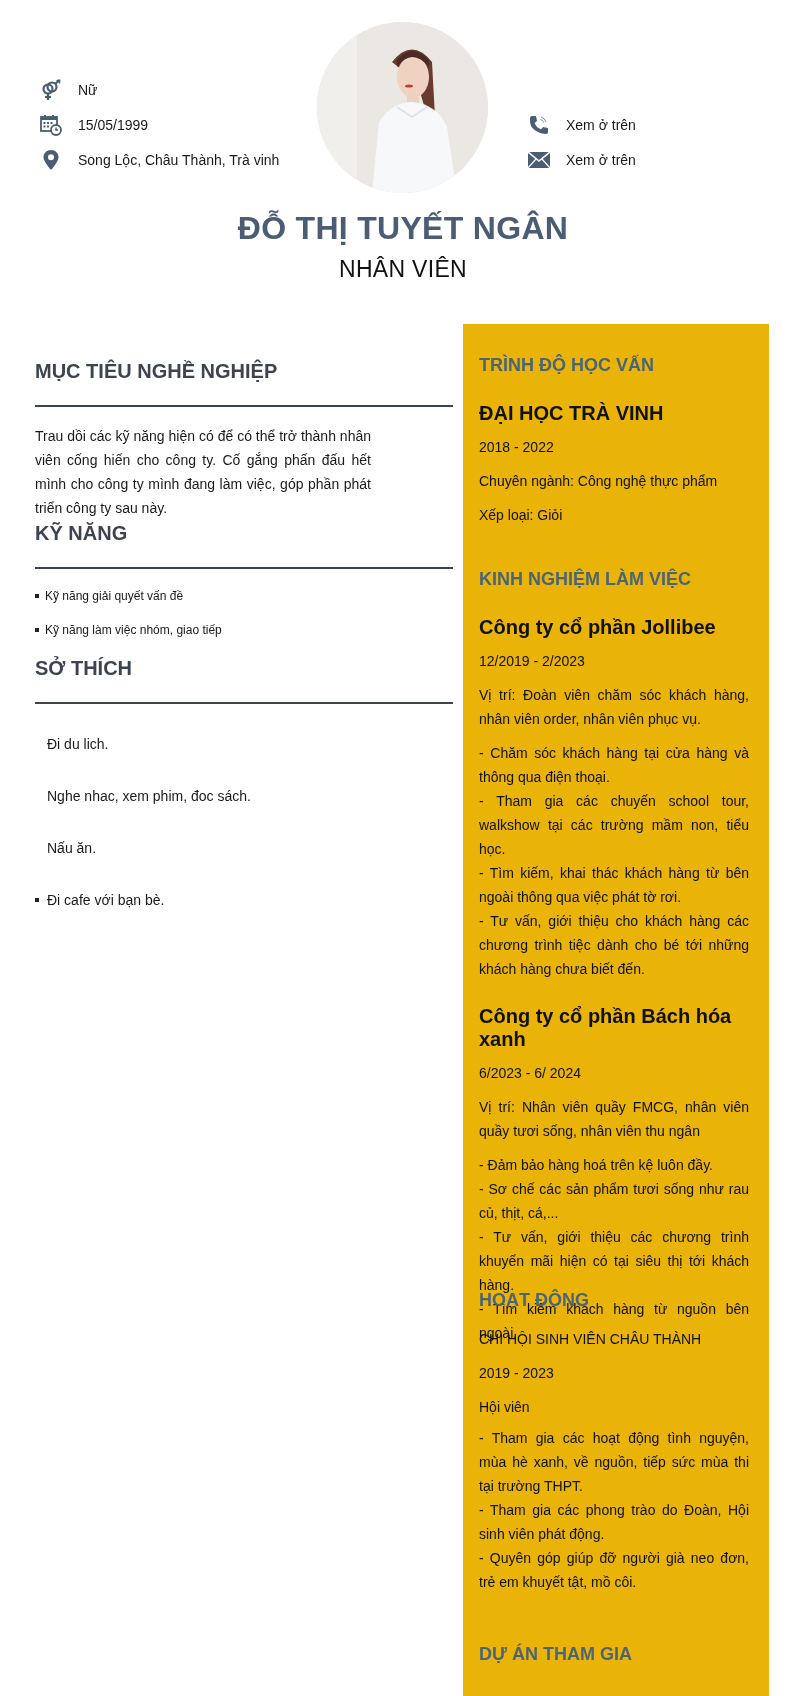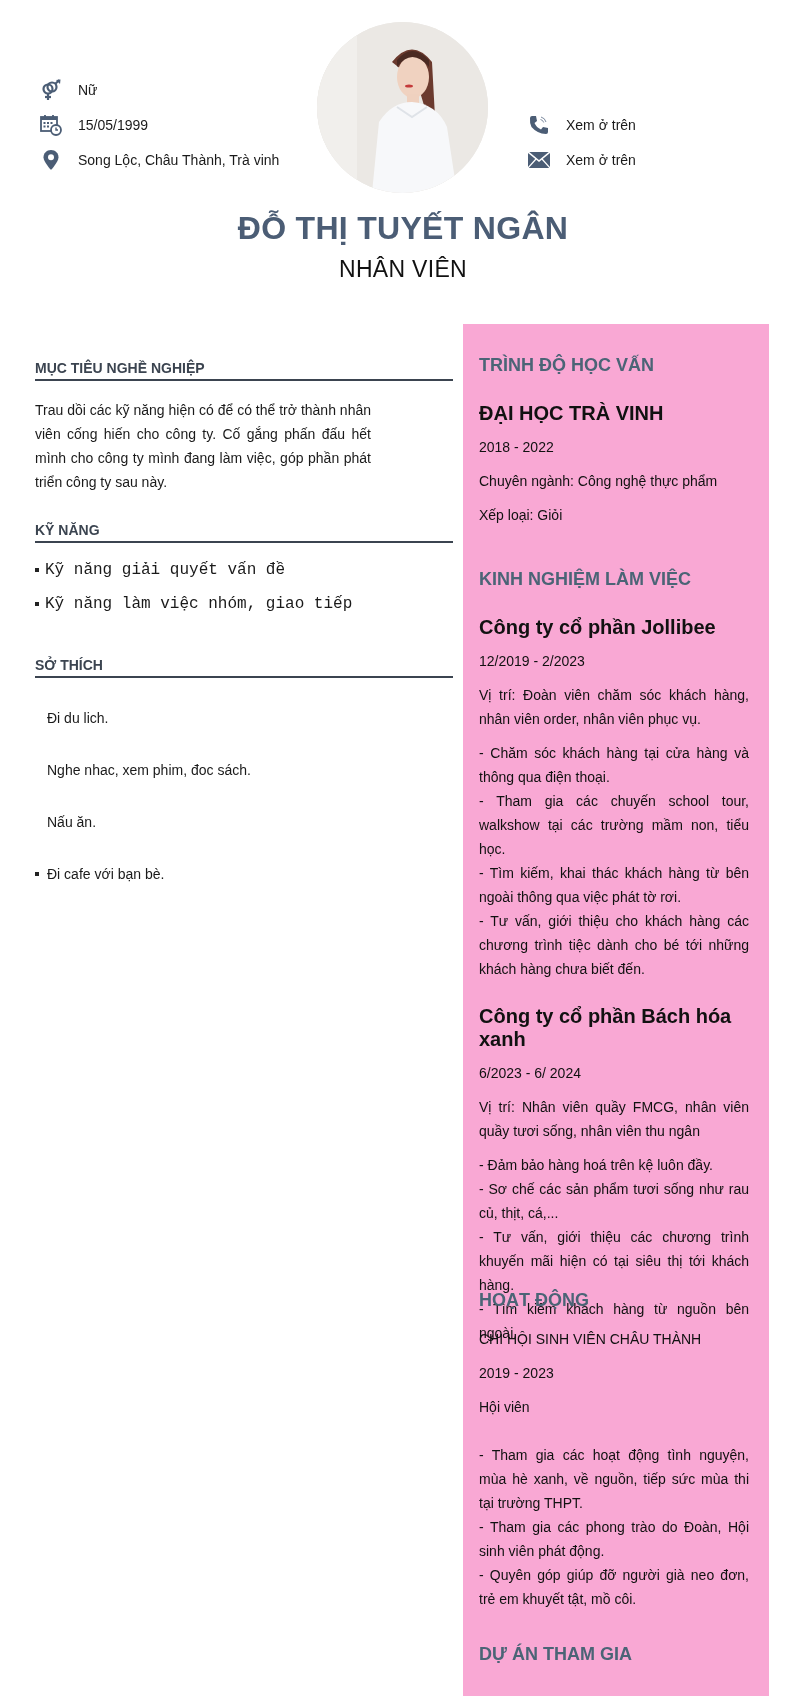--- a/index.html
+++ b/index.html
@@ -17,30 +17,30 @@
   .name {
     position: absolute; left: 0; width: 806px; top: 210px; text-align: center;
     font-size: 32px; font-weight: bold; color: #4b5d75; letter-spacing: 0.3px;
   }
   .role {
     position: absolute; left: 0; width: 806px; top: 256px; text-align: center;
     font-size: 23px; color: #111; letter-spacing: 0.3px;
   }
   .left-col { position: absolute; left: 35px; width: 418px; }
   .sec-title {
-    font-size: 14px; font-weight: bold; color: #3b4450; padding-bottom: 3px;
+    font-size: 20px; font-weight: bold; color: #3b4450; padding-bottom: 22px;
     border-bottom: 2px solid #3b4450;
   }
   .para { font-size: 14px; line-height: 24px; color: #1a1a1a; text-align: justify; }
-  .skill { font-size: 16px; color: #1a1a1a; display: flex; align-items: center; height: 24px; font-family: Liberation Mono, monospace; }
+  .skill { font-size: 12px; color: #1a1a1a; display: flex; align-items: center; height: 24px; }
   .bullet { width: 4px; height: 4px; background: #222; margin-right: 6px; display: inline-block; }
   .hobby { font-size: 14px; color: #1a1a1a; height: 24px; line-height: 24px; padding-left: 12px; position: relative; margin-top: 28px; }
   .hobby.b .bullet { position: absolute; left: 0; top: 10px; }
   .sidebar {
-    position: absolute; left: 463px; top: 324px; width: 306px; height: 1372px; background: #f9a8d4;
+    position: absolute; left: 463px; top: 324px; width: 306px; height: 1372px; background: #eab308;
   }
   .sb-in { position: absolute; left: 16px; width: 270px; }
   .sb-title { font-size: 18px; font-weight: bold; color: #4b6476; }
   .sb-text { font-size: 14px; color: #111; line-height: 24px; }
   .sb-bold { font-size: 20px; color: #111; font-weight: bold; }
   .just { text-align: justify; }
 </style>
 </head>
 <body>
 
@@ -186,21 +186,21 @@
       <div class="sb-text just">- Tư vấn, giới thiệu các chương trình khuyến mãi hiện có tại siêu thị tới khách hàng.</div>
       <div class="sb-text just">- Tìm kiếm khách hàng từ nguồn bên ngoài.</div>
     </div>
   </div>
 
   <div class="sb-in" style="top:966px;">
     <div class="sb-title">HOẠT ĐỘNG</div>
     <div class="sb-text" style="margin-top:16px;">CHI HỘI SINH VIÊN CHÂU THÀNH</div>
     <div class="sb-text" style="margin-top:10px;">2019 - 2023</div>
     <div class="sb-text" style="margin-top:10px;">Hội viên</div>
-    <div style="margin-top:24px;">
+    <div style="margin-top:7px;">
       <div class="sb-text just">- Tham gia các hoạt động tình nguyện, mùa hè xanh, về nguồn, tiếp sức mùa thi tại trường THPT.</div>
       <div class="sb-text just">- Tham gia các phong trào do Đoàn, Hội sinh viên phát động.</div>
       <div class="sb-text just">- Quyên góp giúp đỡ người già neo đơn, trẻ em khuyết tật, mồ côi.</div>
     </div>
   </div>
 
   <div class="sb-in" style="top:1320px;">
     <div class="sb-title">DỰ ÁN THAM GIA</div>
   </div>
 </div>

